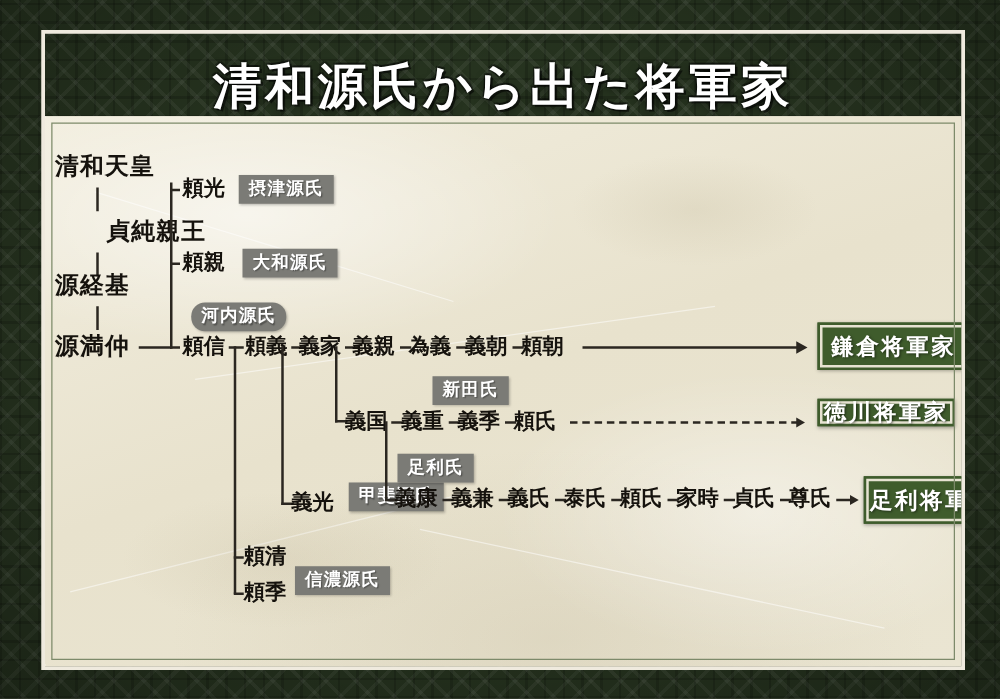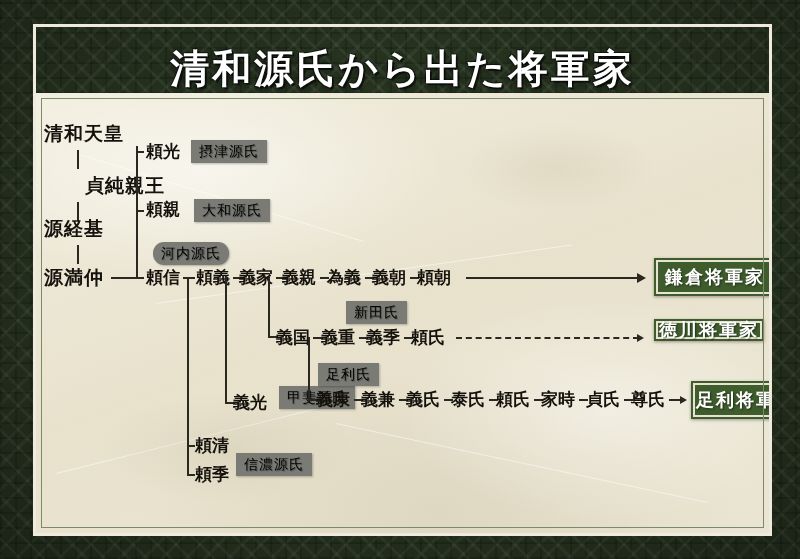--- a/index.html
+++ b/index.html
@@ -96,23 +96,23 @@
     border-top:5px solid transparent;border-bottom:5px solid transparent;
     border-left:9px solid #2b2721;
   }
   .arrowhead.sm{
     border-top:4px solid transparent;border-bottom:4px solid transparent;
     border-left:7px solid #2b2721;
   }
 
   
   .badge{
-    position:absolute;background:#7b7b76;color:#000000;
+    position:absolute;background:#7b7b76;color:#ffffff;
     font-family:"DejaVu Serif","Liberation Serif",serif;
-    font-weight:400;font-size:14px;letter-spacing:1px;
+    font-weight:700;font-size:14px;letter-spacing:1px;
     padding:4px 8px 5px;white-space:nowrap;line-height:1;
     box-shadow:1px 1px 2px rgba(0,0,0,.25);
     text-shadow:1px 1px 1px rgba(0,0,0,.35);
   }
 
   
   .gbox{
     position:absolute;background:#3f5c2c;border:2px solid #3f5c2c;
     box-shadow:0 1px 3px rgba(0,0,0,.35);
     display:flex;align-items:center;justify-content:center;
@@ -163,21 +163,21 @@
       <div class="ln hln" style="left:75px;top:184px;width:26px;"></div>
 
       <div class="ln vln" style="left:100px;top:53px;height:133px;"></div>
       <div class="ln hln" style="left:100px;top:58px;width:8px;"></div>
       <div class="ln hln" style="left:100px;top:117px;width:8px;"></div>
       <div class="ln hln" style="left:100px;top:184px;width:8px;"></div>
 
       <div class="nm mid" style="left:110px;top:50px;">頼光</div>
       <div class="badge" style="left:155px;top:47px;">摂津源氏</div>
 
-      <div class="nm mid" style="left:110px;top:109px;font-family:Liberation Mono, monospace;">頼親</div>
+      <div class="nm mid" style="left:110px;top:109px;">頼親</div>
       <div class="badge" style="left:158px;top:106px;">大和源氏</div>
 
       <div class="badge" style="left:117px;top:149px;border-radius:11px;">河内源氏</div>
 
       <div class="nm mid" style="left:110px;top:176px;">頼信</div>
       <div class="ln hln" style="left:147px;top:184px;width:12px;"></div>
       <div class="nm mid" style="left:160px;top:176px;">頼義</div>
       <div class="ln hln" style="left:197px;top:184px;width:12px;"></div>
       <div class="nm mid" style="left:203px;top:176px;text-align:center;">義家</div>
       <div class="ln hln" style="left:240px;top:184px;width:12px;"></div>

